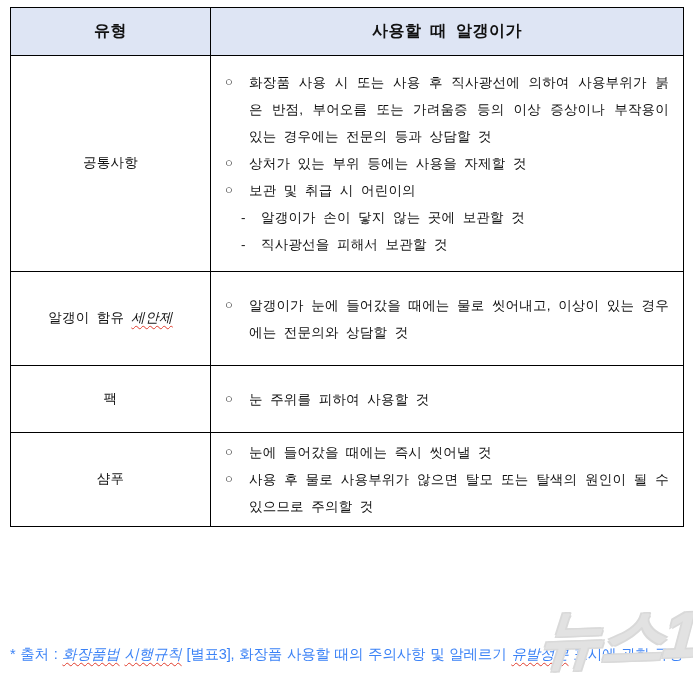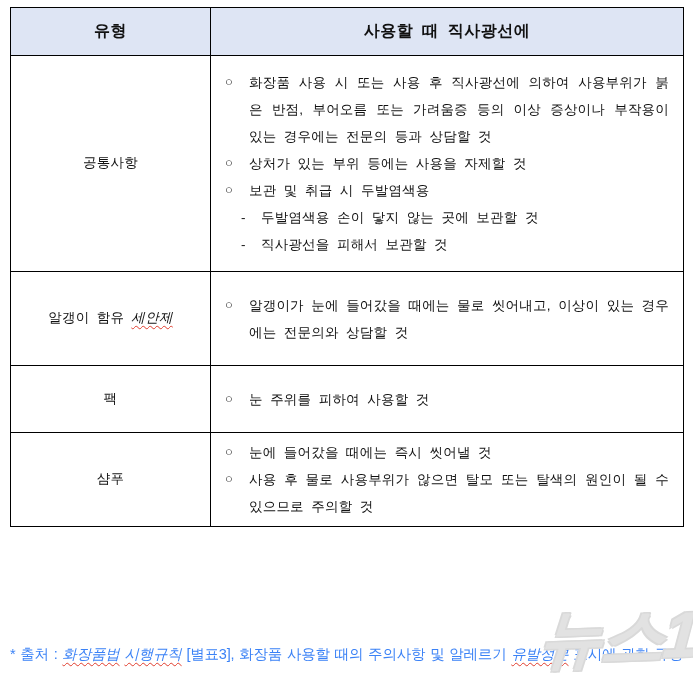--- a/index.html
+++ b/index.html
@@ -83,31 +83,31 @@
 <div class="page">
 
   <table class="precautions">
     <colgroup>
         <col class="c1">
         <col class="c2">
       </colgroup>
     <thead>
       <tr>
         <th>유형</th>
-        <th>사용할 때 직사광선에</th>
+        <th>사용할 때 알갱이가</th>
       </tr>
     </thead>
     <tbody id="table-body">
         <tr>
           <td class="type-cell"><span>공통사항</span></td>
           <td class="items-cell">
             <div class="item bullet"><span class="marker">○</span><span>화장품 사용 시 또는 사용 후 직사광선에 의하여 사용부위가 붉은 반점, 부어오름 또는 가려움증 등의 이상 증상이나 부작용이 있는 경우에는 전문의 등과 상담할 것</span></div>
             <div class="item bullet"><span class="marker">○</span><span>상처가 있는 부위 등에는 사용을 자제할 것</span></div>
-            <div class="item bullet"><span class="marker">○</span><span>보관 및 취급 시 두발염색용</span></div>
-            <div class="item dash"><span class="marker">-</span><span>두발염색용 손이 닿지 않는 곳에 보관할 것</span></div>
+            <div class="item bullet"><span class="marker">○</span><span>보관 및 취급 시 어린이의</span></div>
+            <div class="item dash"><span class="marker">-</span><span>알갱이가 손이 닿지 않는 곳에 보관할 것</span></div>
             <div class="item dash"><span class="marker">-</span><span>직사광선을 피해서 보관할 것</span></div>
           </td>
         </tr>
         <tr>
           <td class="type-cell"><span>알갱이 함유 </span><span class="wavy">세안제</span></td>
           <td class="items-cell">
             <div class="item bullet"><span class="marker">○</span><span>알갱이가 눈에 들어갔을 때에는 물로 씻어내고, 이상이 있는 경우에는 전문의와 상담할 것</span></div>
           </td>
         </tr>
         <tr>

